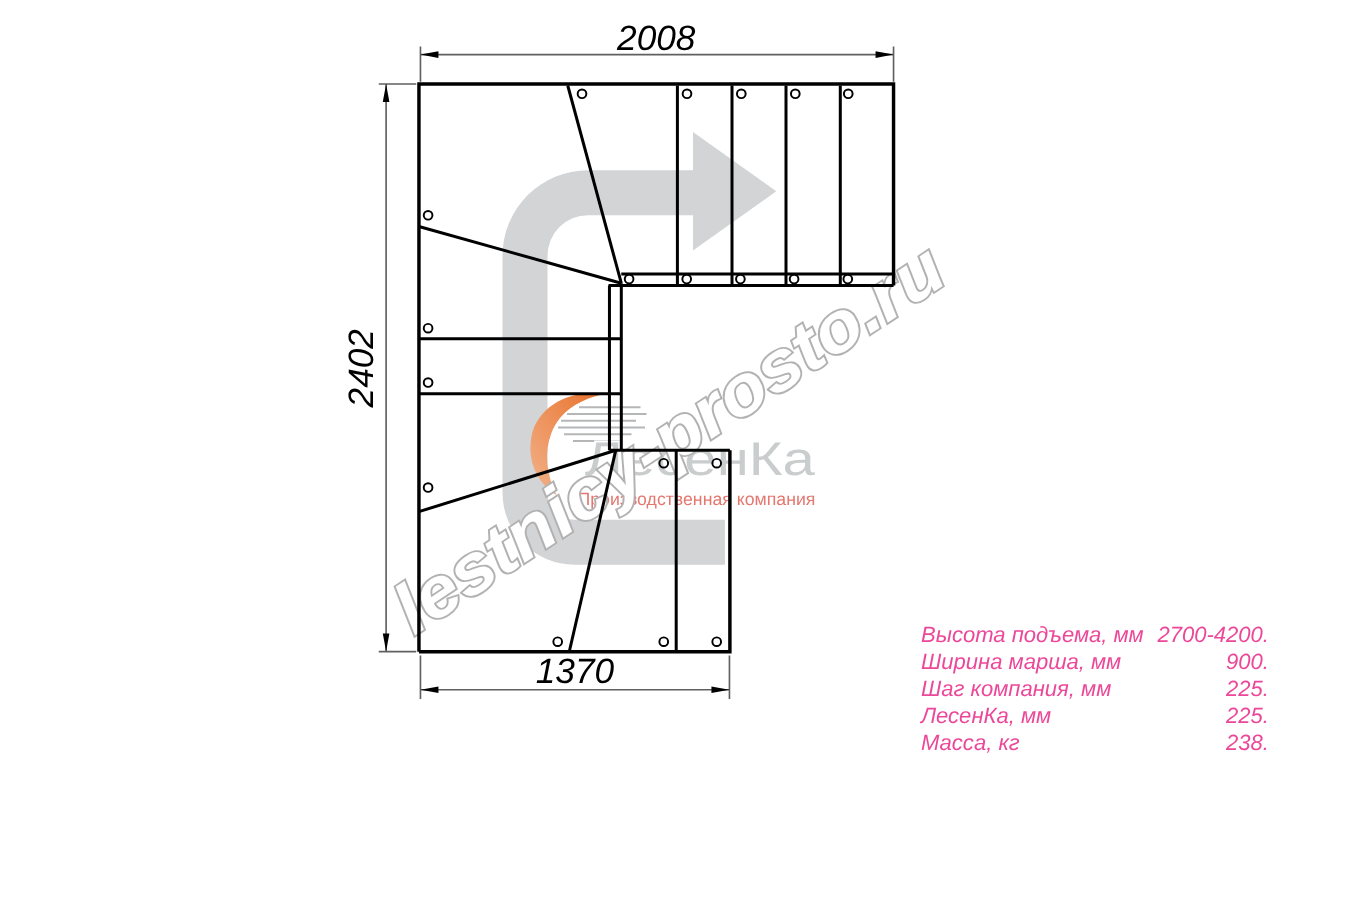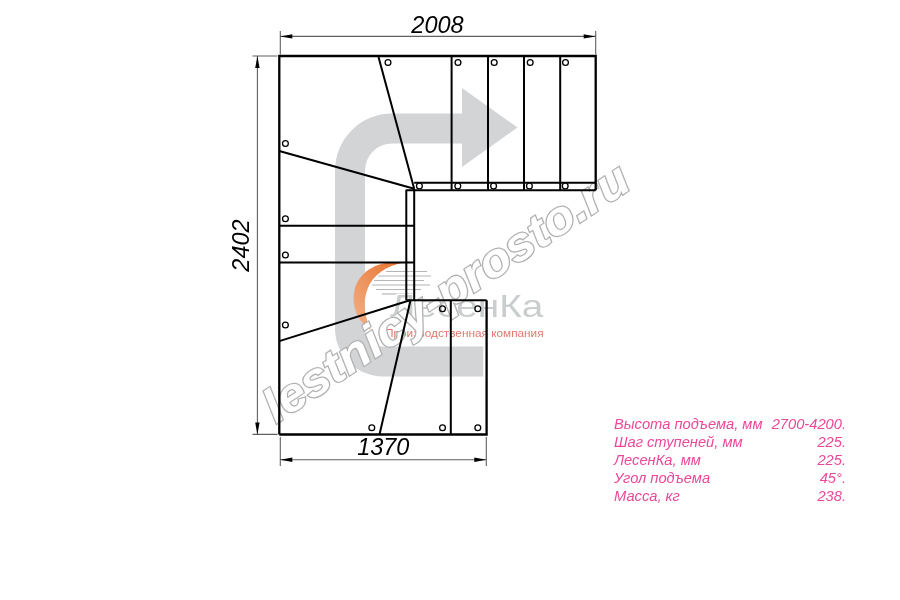--- a/index.html
+++ b/index.html
@@ -127,22 +127,22 @@
 
   <g transform="rotate(-33.5 276 424) translate(276 424) scale(1.08 1)">
     <text x="0" y="0" font-size="47" font-weight="bold" font-style="italic" letter-spacing="0" fill="#ffffff" stroke="#b2b2b2" stroke-width="2.5" paint-order="stroke" font-family="Liberation Sans, sans-serif">lestnicy-prosto.ru</text>
   </g>
 </svg>
 
 <div style="position:absolute;left:614px;top:416px;width:232px;font-size:14.7px;font-style:italic;color:#ec4899;line-height:17.9px;">
 
   <div><span>Высота подъема, мм</span><span style="position:absolute;right:0;">2700-4200.</span></div>
 
+  <div><span>Ширина марша, мм</span><span style="position:absolute;right:0;">900.</span></div>
 
-  <div><span>Шаг ступеней, мм</span><span style="position:absolute;right:0;">225.</span></div>
+  <div><span>Шаг компания, мм</span><span style="position:absolute;right:0;">225.</span></div>
 
   <div><span>ЛесенКа, мм</span><span style="position:absolute;right:0;">225.</span></div>
 
-  <div><span>Угол подъема</span><span style="position:absolute;right:0;">45°.</span></div>
 
   <div><span>Масса, кг</span><span style="position:absolute;right:0;">238.</span></div>
 </div>
 </div>
 
 </body></html>

